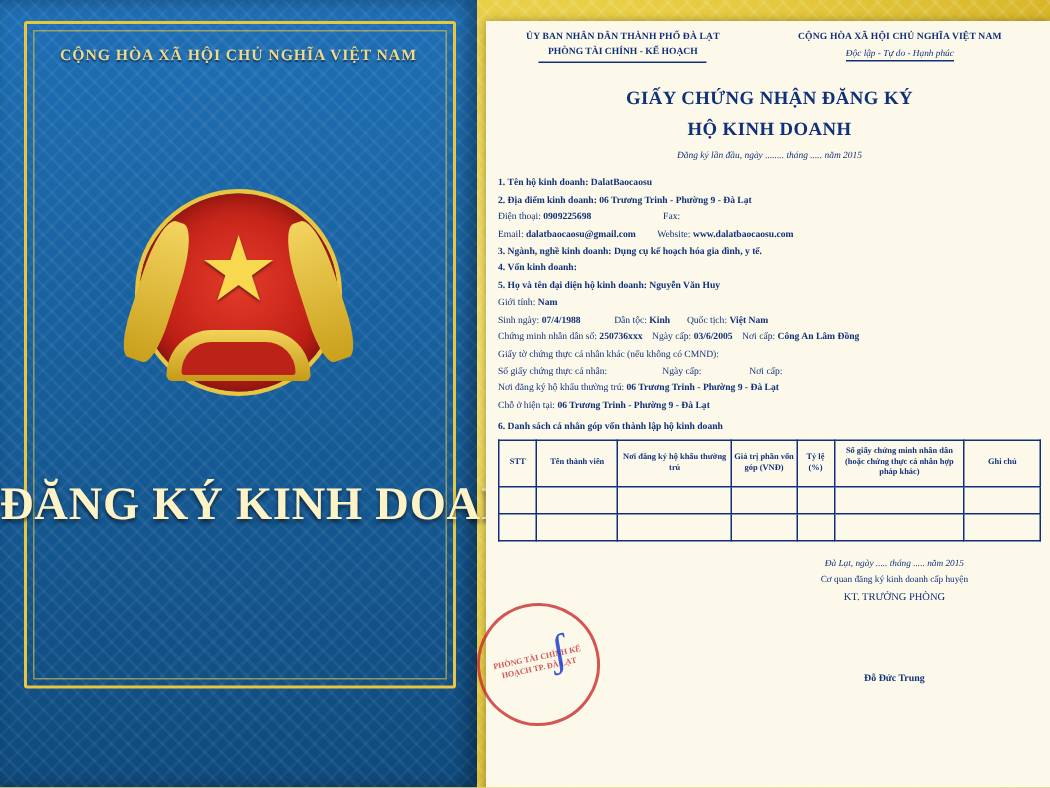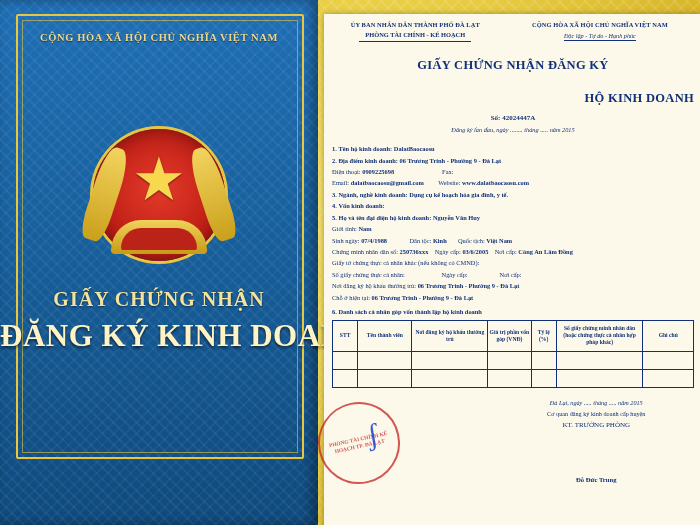--- a/index.html
+++ b/index.html
@@ -92,21 +92,21 @@
   }
   .paper .hdr{display:flex;justify-content:space-between;align-items:flex-start;}
   .hdr-l{text-align:center;width:46%;}
   .hdr-r{text-align:center;width:52%;}
   .hdr .l1{font-weight:bold;font-size:6.4px;letter-spacing:.1px;}
   .hdr .l2{font-weight:bold;font-size:6.4px;border-bottom:1px solid #10307a;display:inline-block;padding:0 6px 1px 6px;}
   .hdr .l3{font-style:italic;font-size:6.2px;margin-top:1px;}
   .hdr .l3 u{text-decoration:none;border-bottom:1px solid #10307a;padding-bottom:1px;}
   .title-blk{text-align:center;margin-top:14px;}
   .title-blk .t1{font-size:12.5px;font-weight:bold;letter-spacing:.3px;}
-  .title-blk .t2{font-size:12.5px;font-weight:bold;letter-spacing:.3px;margin-top:14px;text-align:right;}
+  .title-blk .t2{font-size:12.5px;font-weight:bold;letter-spacing:.3px;margin-top:2px;}
   .title-blk .t3{font-size:7px;margin-top:4px;font-weight:bold;}
   .title-blk .t4{font-size:6.3px;font-style:italic;margin-top:2px;}
   .body{margin-top:9px;}
   .row{margin-bottom:1.5px;}
   .num{font-weight:bold;}
   .bold{font-weight:bold;}
   .lbl{}
   .val{font-weight:bold;}
   .sect-title{font-weight:bold;margin-top:4px;margin-bottom:3px;}
   
@@ -147,44 +147,39 @@
     <div class="emblem">
       <div class="ring"></div>
       <div class="sheaf-l"></div>
       <div class="sheaf-r"></div>
       <div class="gear"></div>
       <div class="star">
           <span>★</span>
         </div>
     </div>
 
-    <div class="cover-title1">GIẤY CHỨNG NHẬN</div>
     <div class="cover-title2">ĐĂNG KÝ KINH DOANH</div>
   </div>
 
   <div class="paper">
 
     <div class="hdr">
       <div class="hdr-l">
         <div class="l1">ỦY BAN NHÂN DÂN THÀNH PHỐ ĐÀ LẠT</div>
         <div class="l2">PHÒNG TÀI CHÍNH - KẾ HOẠCH</div>
       </div>
       <div class="hdr-r">
         <div class="l1">CỘNG HÒA XÃ HỘI CHỦ NGHĨA VIỆT NAM</div>
         <div class="l3"><u>Độc lập - Tự do - Hạnh phúc</u></div>
       </div>
     </div>
 
     <div class="title-blk">
       <div class="t1">GIẤY CHỨNG NHẬN ĐĂNG KÝ</div>
       <div class="t2">HỘ KINH DOANH</div>
-      <div class="t3">
-        <span>Số:</span>
-        <span>42024447A</span>
-      </div>
       <div class="t4">Đăng ký lần đầu, ngày ........ tháng ..... năm 2015</div>
     </div>
 
     <div class="body">
       <div class="row">
         <span class="num">1.</span>
         <span class="bold">Tên hộ kinh doanh:</span>
         <span class="val">DalatBaocaosu</span>
       </div>
       <div class="row">

